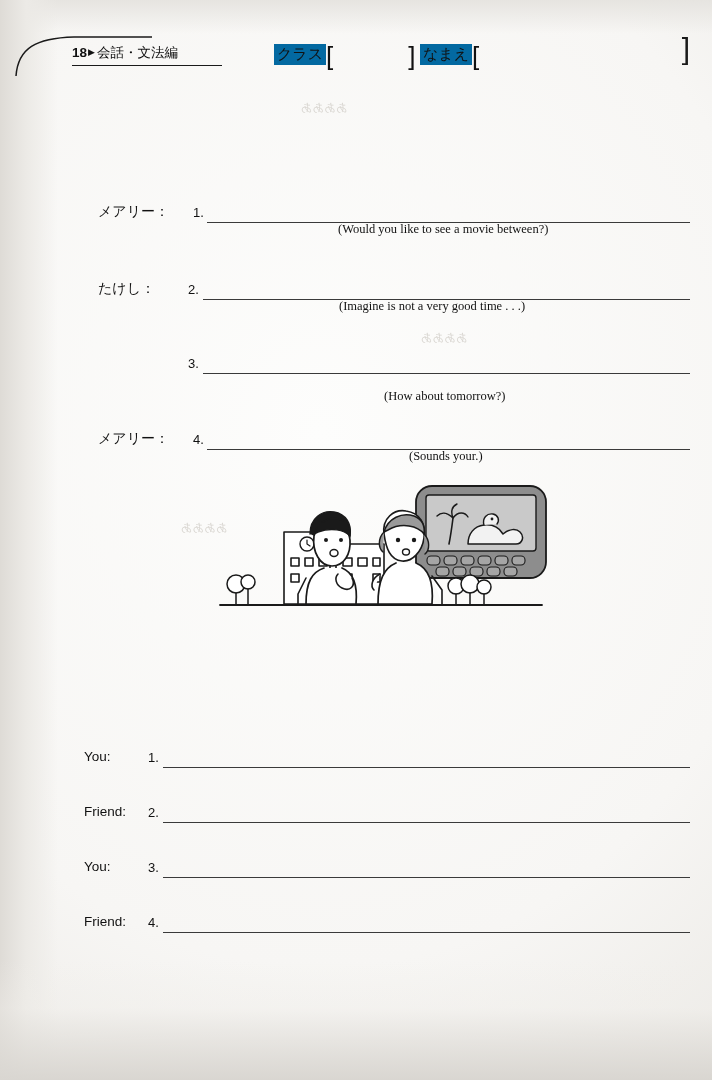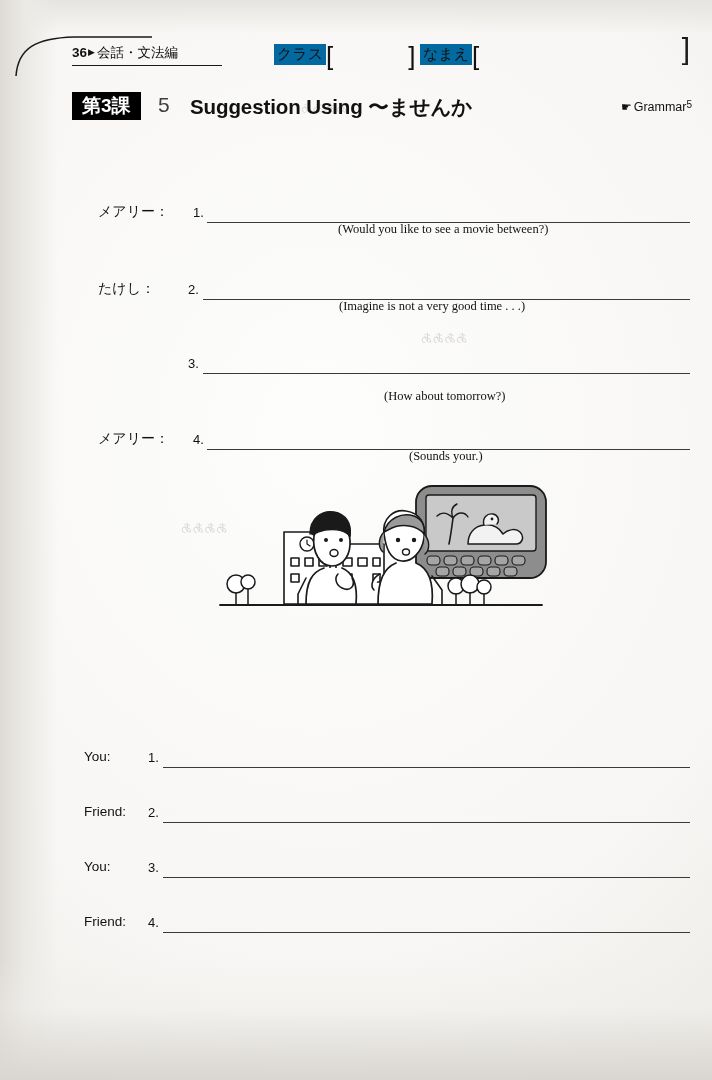--- a/index.html
+++ b/index.html
@@ -243,43 +243,35 @@
   <div class="bleed" style="left:300px; top:100px;">ああああ</div>
   <div class="bleed" style="left:420px; top:330px;">ああああ</div>
   <div class="bleed" style="left:180px; top:520px;">ああああ</div>
 
   <div id="header">
     <svg id="header-curve" viewBox="0 0 140 46">
       <path d="M4 44 C 6 16, 24 6, 62 5 L 140 5" fill="none" stroke="#1a1a1a" stroke-width="1.5"></path>
     </svg>
 
     <div id="page-num-box">
-      <span class="pnum">36</span><span class="tri">▶</span><span>会話・文法編</span>
+      <span class="pnum">18</span><span class="tri">▶</span><span>会話・文法編</span>
     </div>
 
     <div class="hdr-field" id="field-class">
       <span class="hdr-label">クラス</span><span class="bracket-open">[</span>
       <span style="display:inline-block;width:72px;"></span><span class="bracket-close">]</span>
     </div>
 
     <div class="hdr-field" id="field-name">
       <span class="hdr-label">なまえ</span><span class="bracket-open">[</span>
     </div>
 
     <div id="right-bracket">]</div>
   </div>
 
-  <div id="title-row">
-    <div id="lesson-tag">第3課</div>
-    <div id="section-num">5</div>
-    <div id="title-text">Suggestion Using 〜ませんか</div>
-    <div id="grammar-ref">
-      <span class="hand-icon">☛</span><span>Grammar</span><span class="sup">5</span>
-    </div>
-  </div>
 
 
   <div class="speaker" style="left:98px; top:203px;">メアリー：</div>
   <div class="item-num" style="left:193px; top:205px;">1.</div>
   <div class="rule" style="left:207px; top:222px; width:483px;"></div>
   <div class="gloss" style="left:338px; top:222px;">(Would you like to see a movie between?)</div>
 
   <div class="speaker" style="left:98px; top:280px;text-align:right;">たけし：</div>
   <div class="item-num" style="left:188px; top:282px;">2.</div>
   <div class="rule" style="left:203px; top:299px; width:487px;"></div>

